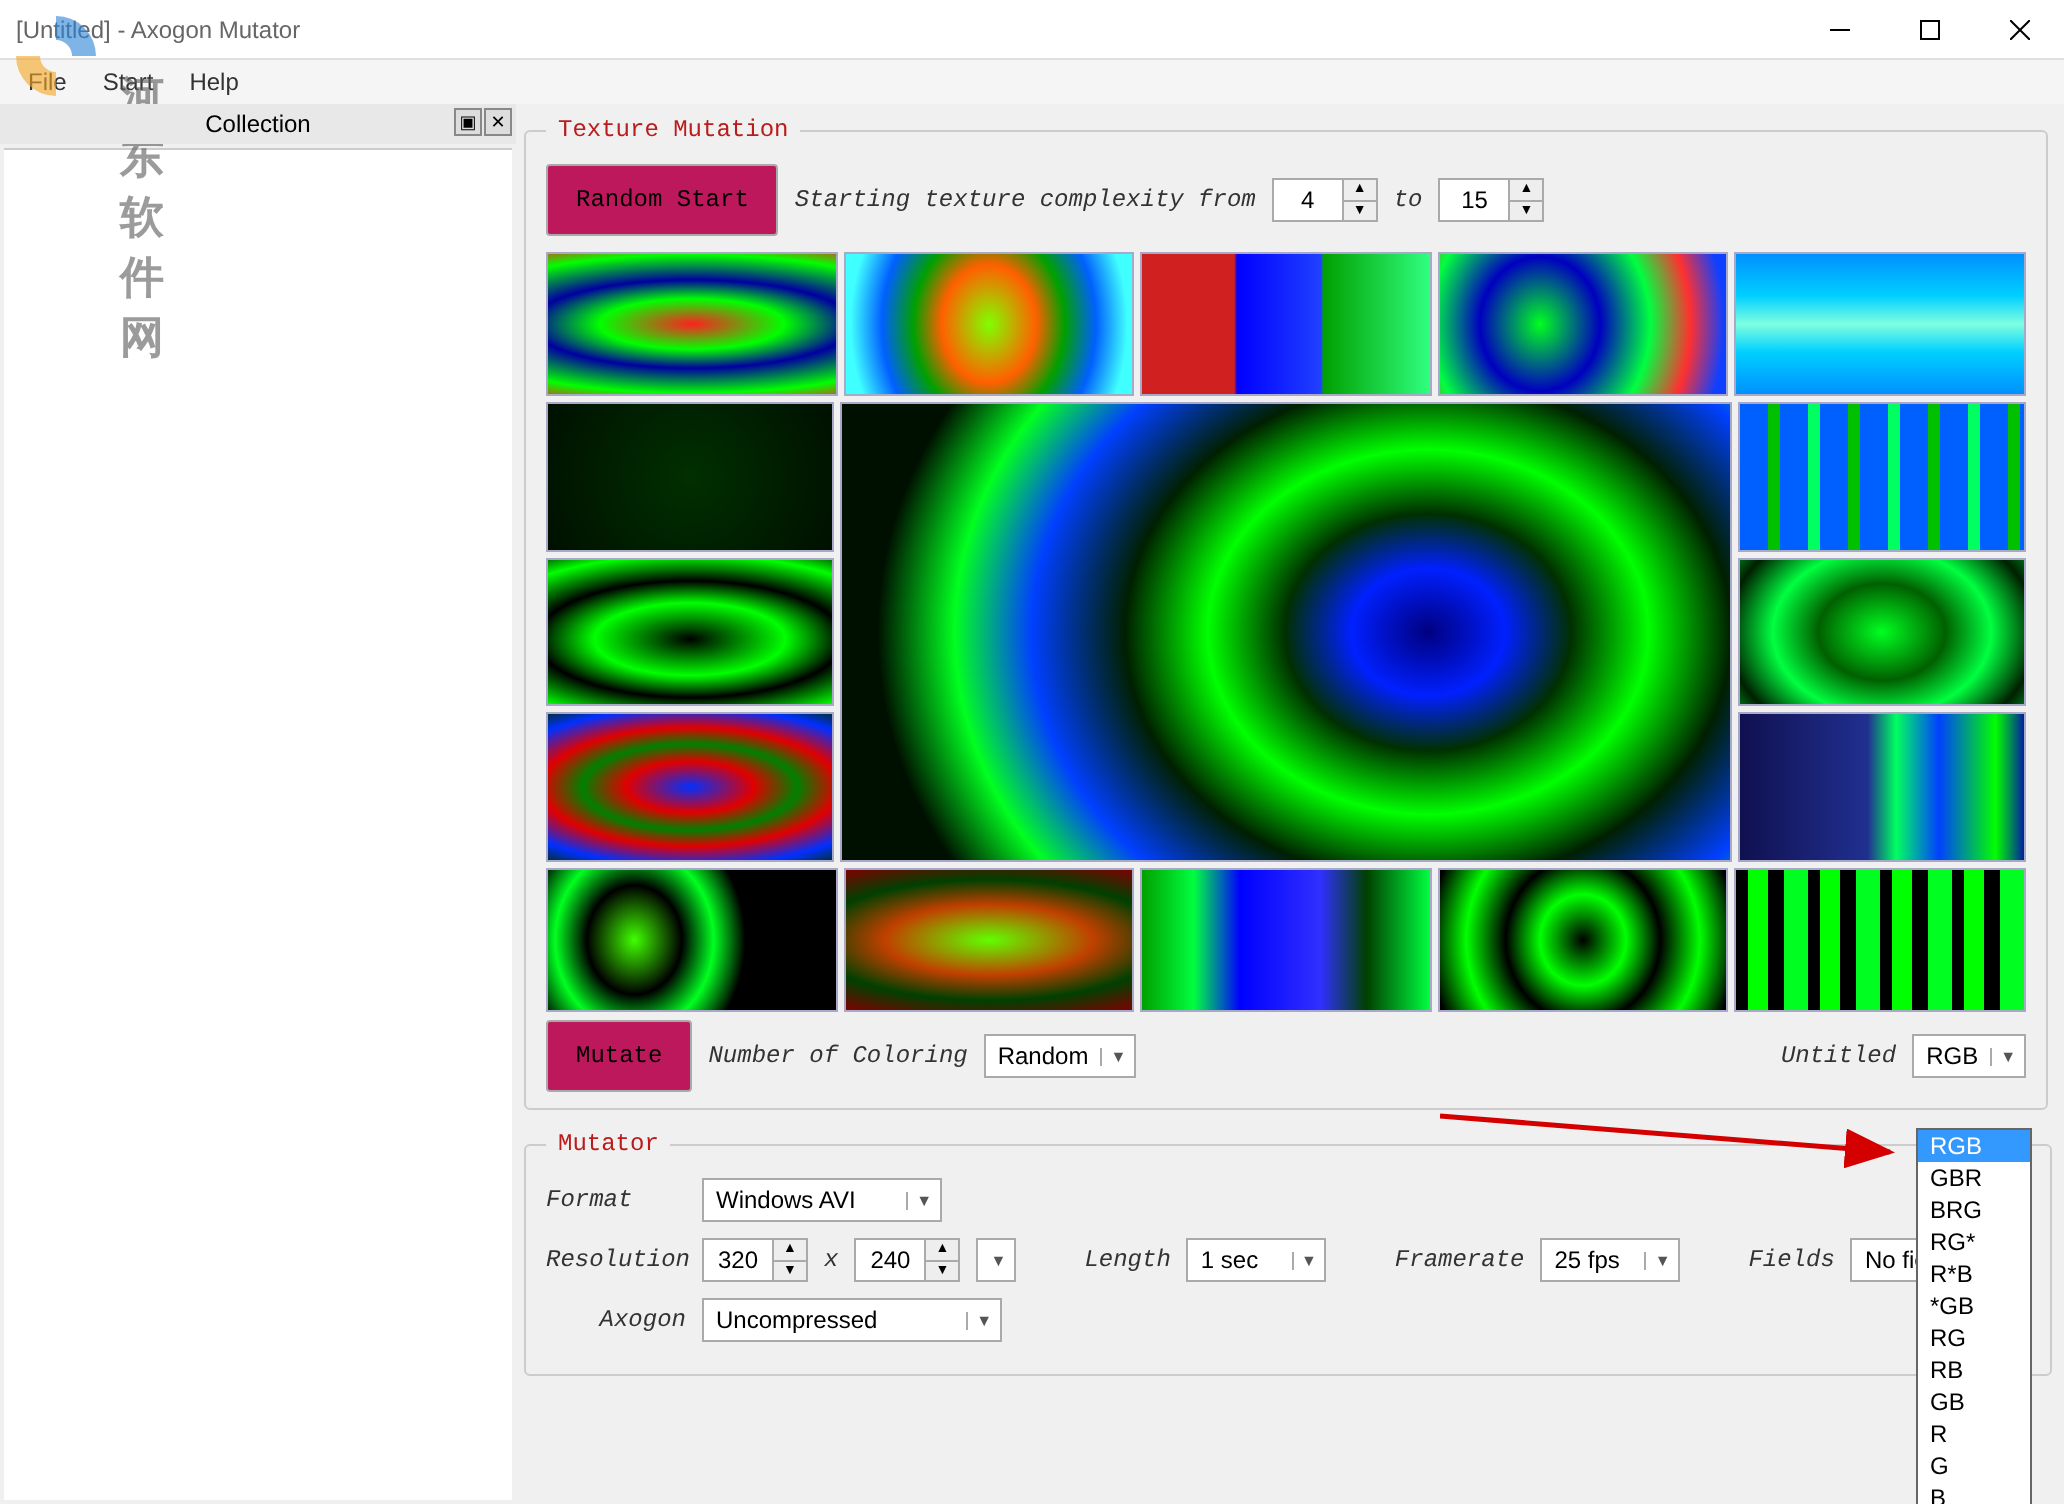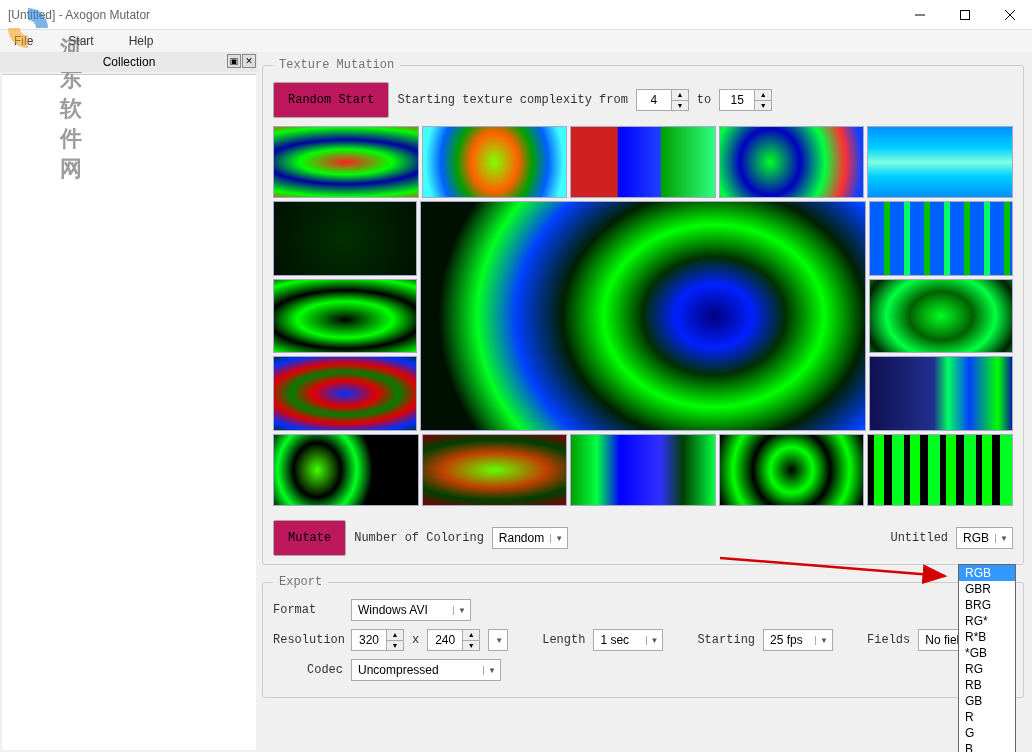--- a/index.html
+++ b/index.html
@@ -4,43 +4,43 @@
 <style>
 * { box-sizing: border-box; margin: 0; padding: 0; font-family: "Segoe UI", Tahoma, sans-serif; font-size: 12px; }
 body { background: #fff; width: 1032px; height: 752px; overflow: hidden; position: relative; }
 
 .titlebar { height: 30px; background: #fff; border-bottom: 1px solid #e0e0e0; display: flex; align-items: center; justify-content: space-between; padding-left: 8px; }
 .titlebar .title { color: #666; font-size: 12px; }
 .titlebar .winbtns { display: flex; }
 .winbtn { width: 45px; height: 29px; display: flex; align-items: center; justify-content: center; cursor: pointer; }
 .winbtn svg { width: 10px; height: 10px; }
 
-.menubar { height: 22px; background: #f5f5f5; display: flex; align-items: center; padding-left: 6px; gap: 19px; }
+.menubar { height: 22px; background: #f5f5f5; display: flex; align-items: center; padding-left: 6px; gap: 2px; }
 .menuitem { padding: 2px 8px; cursor: pointer; color: #333; }
 
 .watermark { position: absolute; top: 6px; left: 6px; pointer-events: none; opacity: 0.6; }
 .watermark-logo { width: 44px; height: 44px; border-radius: 50%; display: inline-block; position: relative; }
 .watermark-text1 { position: absolute; top: 28px; left: 54px; color: #5a5a5a; font-size: 22px; font-weight: bold; letter-spacing: 2px; }
 .watermark-text2 { position: absolute; top: 52px; left: 106px; color: #0a7f0a; font-size: 12px; }
 
 .workspace { display: flex; height: calc(100% - 52px); background: #f0f0f0; }
 .sidebar { width: 258px; display: flex; flex-direction: column; }
 .side-header { height: 20px; background: #e8e8e8; display: flex; align-items: center; justify-content: center; position: relative; font-family: "Courier New", monospace; }
 .side-header .btns { position: absolute; right: 2px; top: 2px; display: flex; gap: 1px; }
 .iconbtn { width: 14px; height: 14px; border: 1px solid #888; background: #ddd; display: flex; align-items: center; justify-content: center; cursor: pointer; font-size: 9px; }
 .side-body { flex: 1; background: #fff; border-top: 1px solid #ccc; margin: 2px; }
 
 .main { flex: 1; padding: 6px 8px 6px 4px; overflow: hidden; }
 fieldset { border: 1px solid #ccc; border-radius: 3px; padding: 10px 10px 8px; margin-bottom: 10px; background: #f0f0f0; }
-legend { padding: 0 6px; color: #737373; font-family: "Courier New", monospace; }
+legend { padding: 0 6px; color: #b91c1c; font-family: "Courier New", monospace; }
 
 .row { display: flex; align-items: center; gap: 8px; margin-bottom: 8px; }
 .row.last { margin-bottom: 0; }
 button.btn { padding: 10px 14px; border: 1px solid #aaa; background: #be185d; cursor: pointer; font-family: "Courier New", monospace; border-radius: 2px; }
-.label { color: #333; font-family: "Courier New", monospace; white-space: nowrap; }
+.label { color: #333; font-family: "Courier New", monospace; white-space: nowrap; font-style: italic; }
 .spinner { display: inline-flex; border: 1px solid #aaa; background: #fff; height: 22px; }
 .spinner input { width: 34px; border: none; text-align: center; outline: none; }
 .spinarrows { display: flex; flex-direction: column; border-left: 1px solid #aaa; }
 .spinarrows div { width: 16px; flex: 1; background: #eee; display: flex; align-items: center; justify-content: center; font-size: 7px; cursor: pointer; }
 .spinarrows div:first-child { border-bottom: 1px solid #aaa; }
 
 .grid { display: flex; flex-direction: column; gap: 3px; margin-top: 4px; }
 .grid-row { display: flex; gap: 3px; }
 .thumb { height: 72px; border: 1px solid #a8a8c8; cursor: pointer; position: relative; overflow: hidden; }
 .grid-top .thumb { flex: 1; }
@@ -197,38 +197,38 @@
             </div>
           <div class="thumb">
               <div class="tex" style="background:radial-gradient(ellipse 60% 130% at 50% 50%, #000000 0%, #00ff00 25%, #000000 45%, #00ff00 68%, #000000 90%);"></div>
             </div>
           <div class="thumb">
               <div class="tex" style="background:repeating-linear-gradient(90deg, #000000 0 6px, #00ff00 6px 16px, #000000 16px 24px, #00ff20 24px 36px);"></div>
             </div>
         </div>
       </div>
 
-      <div class="row last" style="margin-top:14px">
+      <div class="row last" style="margin-top:4px">
         <button class="btn">Mutate</button>
         <span class="label">Number of Coloring</span>
         <span class="select">
             <span>Random</span>
             <span class="arr">▼</span>
           </span>
         <span class="spacer"></span>
         <span class="label">Untitled</span>
         <span class="select" style="min-width:52px">
             <span>RGB</span>
             <span class="arr">▼</span>
           </span>
       </div>
     </fieldset>
 
     <fieldset>
-      <legend>Export</legend>
+      <legend>Mutator</legend>
       <div class="row">
         <span class="label" style="width:70px;text-align:left">Format</span>
         <span class="select" style="min-width:120px">
             <span>Windows AVI</span>
             <span class="arr">▼</span>
           </span>
       </div>
       <div class="row">
         <span class="label" style="width:70px;">Resolution</span>
         <span class="spinner">
@@ -249,34 +249,34 @@
         <span class="select" style="min-width:20px">
             <span class="arr" style="border:none;margin:0;padding:0">▼</span>
           </span>
         <span style="width:18px"></span>
         <span class="label">Length</span>
         <span class="select" style="min-width:70px">
             <span>1 sec</span>
             <span class="arr">▼</span>
           </span>
         <span style="width:18px"></span>
-        <span class="label">Starting</span>
+        <span class="label">Framerate</span>
         <span class="select" style="min-width:70px">
             <span>25 fps</span>
             <span class="arr">▼</span>
           </span>
         <span style="width:18px"></span>
         <span class="label">Fields</span>
         <span class="select" style="min-width:90px">
             <span>No fields</span>
             <span class="arr">▼</span>
           </span>
       </div>
       <div class="row">
-        <span class="label" style="width:70px;text-align:right">Codec</span>
+        <span class="label" style="width:70px;text-align:right">Axogon</span>
         <span class="select" style="min-width:150px">
             <span>Uncompressed</span>
             <span class="arr">▼</span>
           </span>
       </div>
     </fieldset>
   </div>
 </div>
 
 <div class="dropdown" style="top:564px; right:16px;">

